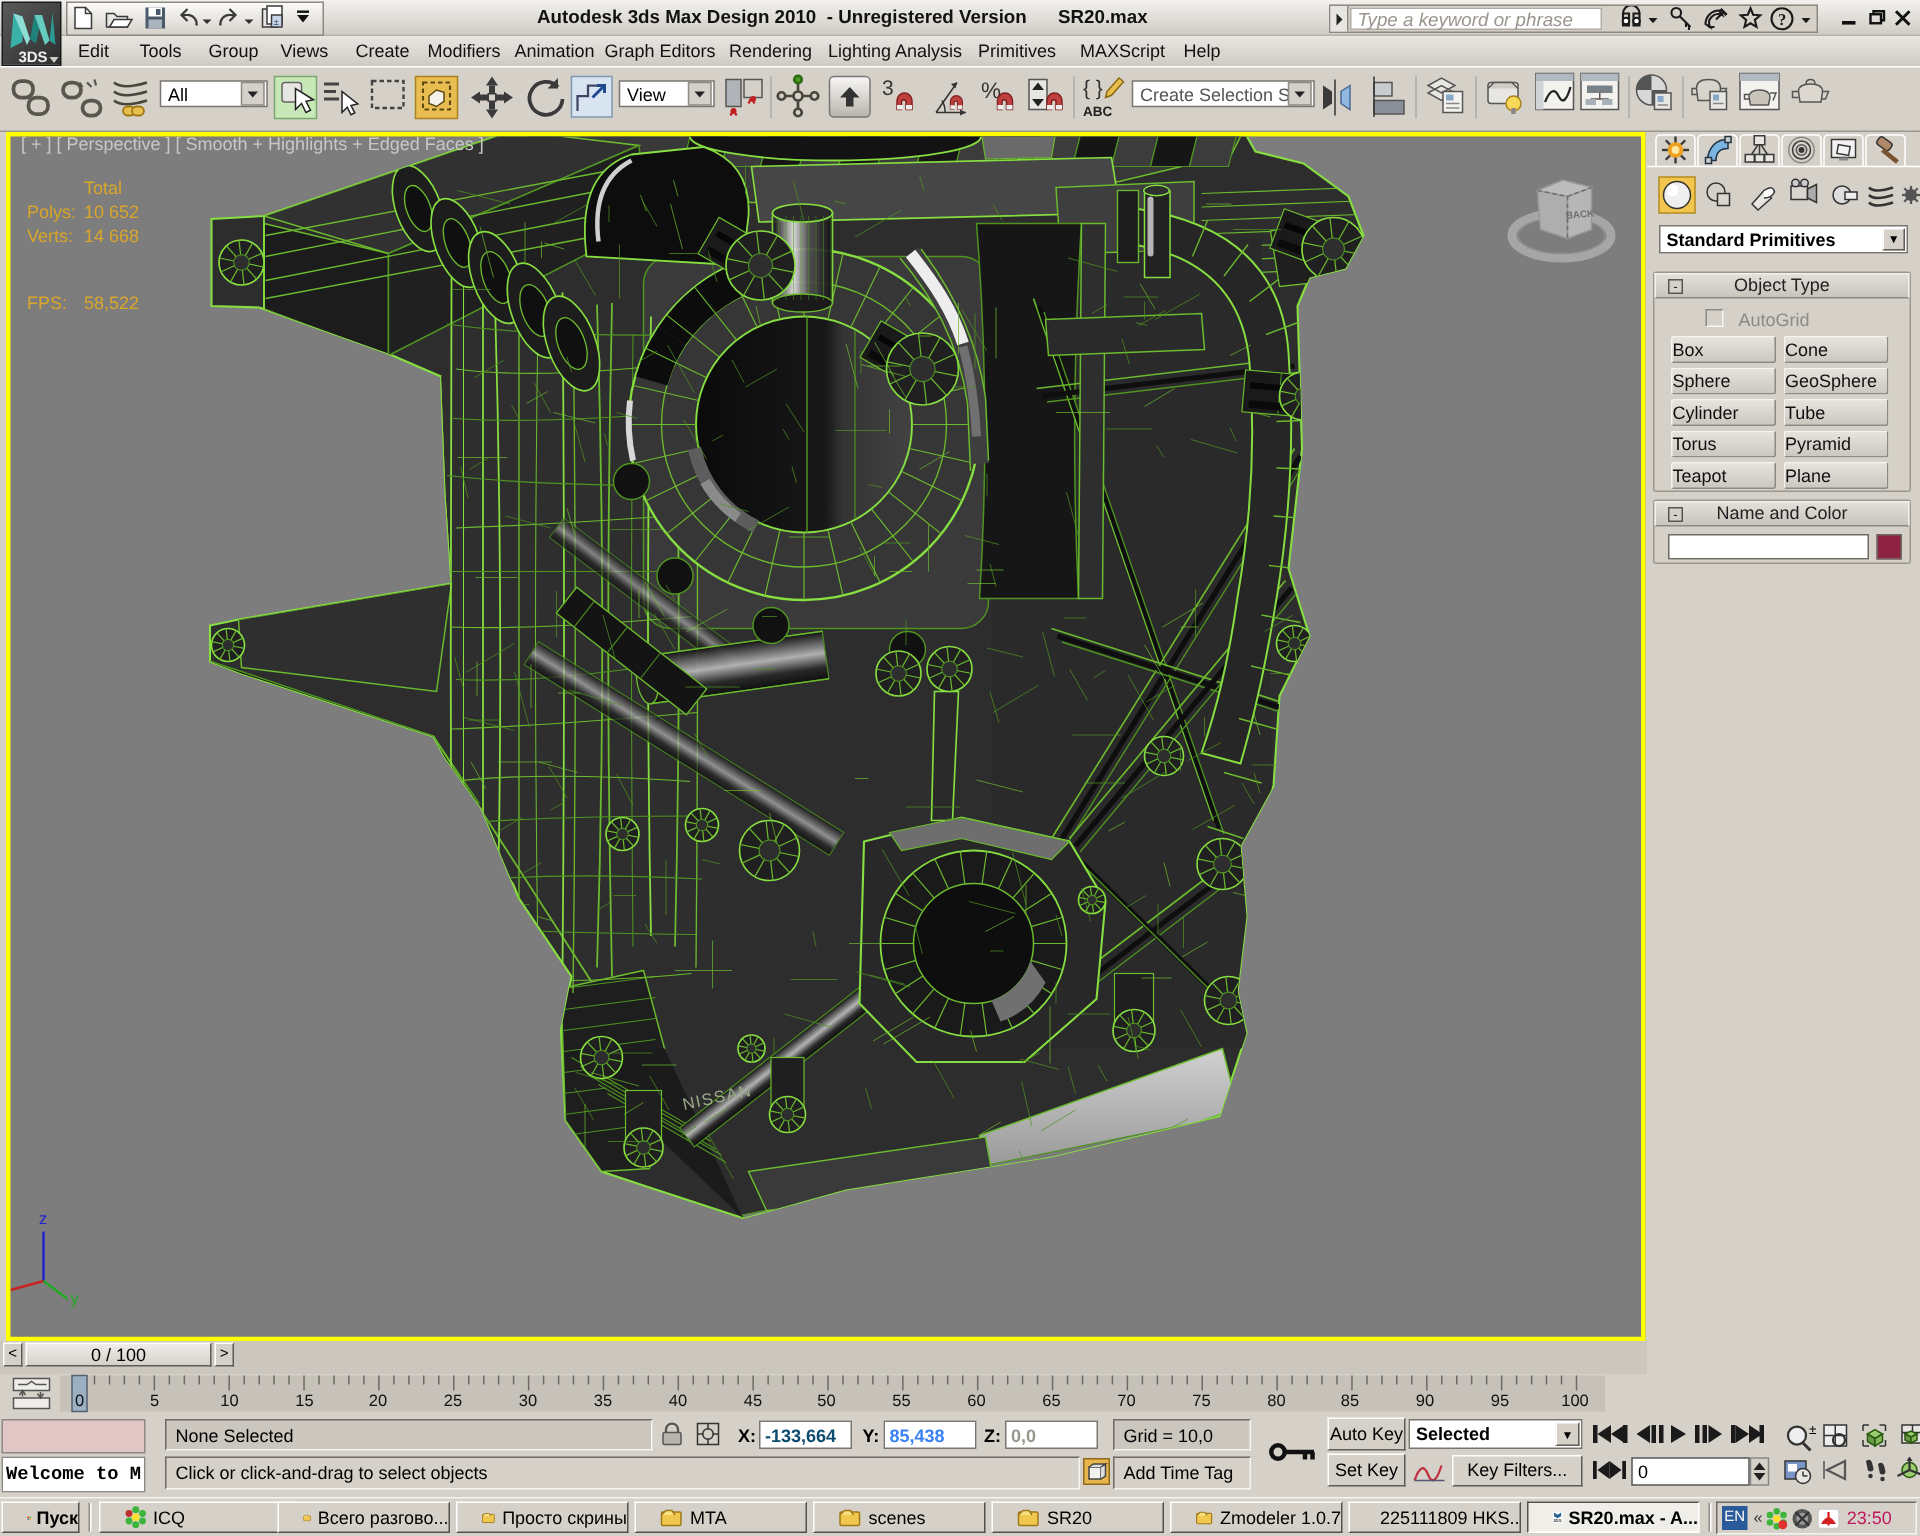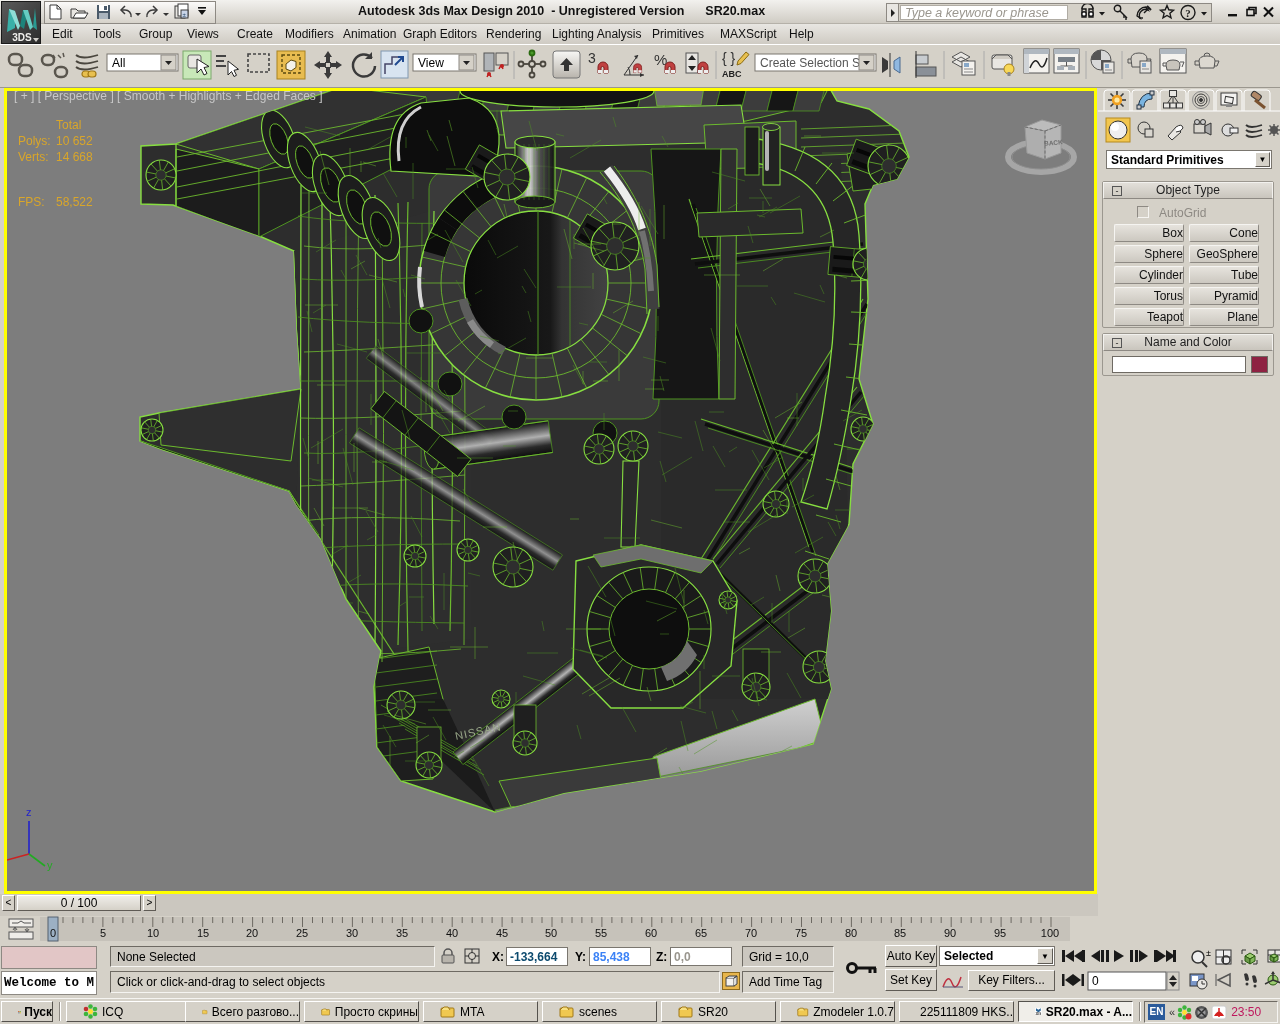--- a/index.html
+++ b/index.html
@@ -20,21 +20,21 @@
 
 #toolbar { left:0; top:44px; width:1280px; height:44px; background:#d5d1c8; border-top:1px solid #fff; border-bottom:1px solid #9b978f; }
 
 #vpwrap { left:1px; top:88px; width:1097px; height:810px; background:#d5d1c8; }
 #viewport { left:3px; top:0px; width:1093px; height:806px; border:3px solid #ffff00; background:#7d7d7d; overflow:hidden; }
 
 #cmdpanel { left:1098px; top:88px; width:182px; height:853px; background:#d5d1c8; font-size:12px; }
 .rollout { position:absolute; left:4px; width:172px; border:1px solid #9b978f; border-radius:2px; background:#d5d1c8; }
 .rollhead { height:17px; background:linear-gradient(#e2dfd9,#c9c5bd); border:1px solid #f2f1ee; border-bottom:1px solid #8d8983; font-size:12px; text-align:center; color:#222; position:relative; }
 .minus { position:absolute; left:8px; top:3px; width:10px; height:10px; border:1px solid #555; font-size:9px; line-height:8px; text-align:center; background:#d5d1c8; }
-.objbtn { position:absolute; width:70px; height:18px; font-size:12px; text-align:right; line-height:16px; color:#111; background:linear-gradient(#e6e3dd,#ccc8c0); border:1px solid #8d8983; border-top-color:#f5f4f1; border-left-color:#f5f4f1; border-radius:2px; }
+.objbtn { position:absolute; width:70px; height:18px; font-size:12px; text-align:left; line-height:16px; color:#111; background:linear-gradient(#e6e3dd,#ccc8c0); border:1px solid #8d8983; border-top-color:#f5f4f1; border-left-color:#f5f4f1; border-radius:2px; }
 
 #timerow { left:0; top:894px; width:1098px; height:22px; background:#cbc7bf; }
 #trackbar { left:0; top:916px; width:1098px; height:26px; background:#d5d1c8; }
 #statusrow { left:0; top:942px; width:1280px; height:56px; background:#d5d1c8; font-size:12px; }
 
 #taskbar { left:0; top:998px; width:1280px; height:26px; background:#d5d1c8; border-top:1px solid #f5f4f1; font-size:12px; }
 .tbtn { position:absolute; top:2px; height:21px; background:#d5d1c8; border-top:1px solid #fff; border-left:1px solid #fff; border-right:1px solid #55524d; border-bottom:1px solid #55524d; display:flex; align-items:center; padding-left:16px; font-size:12px; color:#000; white-space:nowrap; overflow:hidden; }
 </style>
 </head>
 <body>
@@ -1741,21 +1741,21 @@
         <rect x="1" y="3" width="13" height="9" rx="1" fill="#f0c850" stroke="#a07818"></rect>
         <path d="M1,5 l3,-3 h4 l2,3" fill="#f8e080" stroke="#a07818"></path>
       </svg>225111809 HKS...</div>
   <div class="tbtn" style="left:1018px;width:115px;background:#f0eee9;border-top-color:#55524d;border-left-color:#55524d;border-right-color:#fff;border-bottom-color:#fff;font-weight:bold"><svg width="14" height="15" viewBox="0 0 14 15" style="margin-right:4px">
         <rect width="14" height="15" fill="#fff"></rect>
         <path d="M2,1 l5,3 5,-3 v5 l-5,3 -5,-3 z" fill="#2a6496"></path>
         <text x="1" y="14" font-size="6" fill="#333" font-weight="bold">3DS</text>
       </svg>SR20.max - A...</div>
   <div class="abs" style="left:1139px;top:3px;width:2px;height:19px;border-left:1px solid #8d8983;border-right:1px solid #fff"></div>
   <div class="abs sunken" style="left:1144px;top:2px;width:134px;height:22px;display:flex;align-items:center;padding-left:3px">
-    <div style="width:17px;height:16px;background:#2a5a9a;color:#fff;font-size:10px;font-weight:bold;text-align:center;line-height:16px">EN</div>
+    <div style="width:17px;height:16px;background:#2a5a9a;color:#fff;font-size:10px;font-weight:normal;text-align:center;line-height:16px">EN</div>
     <span style="font-size:11px;margin:0 2px 0 4px;color:#333">«</span>
     <svg width="15" height="15" viewBox="0 0 15 15">
         <g fill="#3db53d">
           <circle cx="7.5" cy="2.5" r="2.2"></circle>
           <circle cx="12" cy="5" r="2.2"></circle>
           <circle cx="12" cy="10" r="2.2"></circle>
           <circle cx="7.5" cy="12.5" r="2.2"></circle>
           <circle cx="3" cy="10" r="2.2"></circle>
           <circle cx="3" cy="5" r="2.2"></circle>
         </g>

